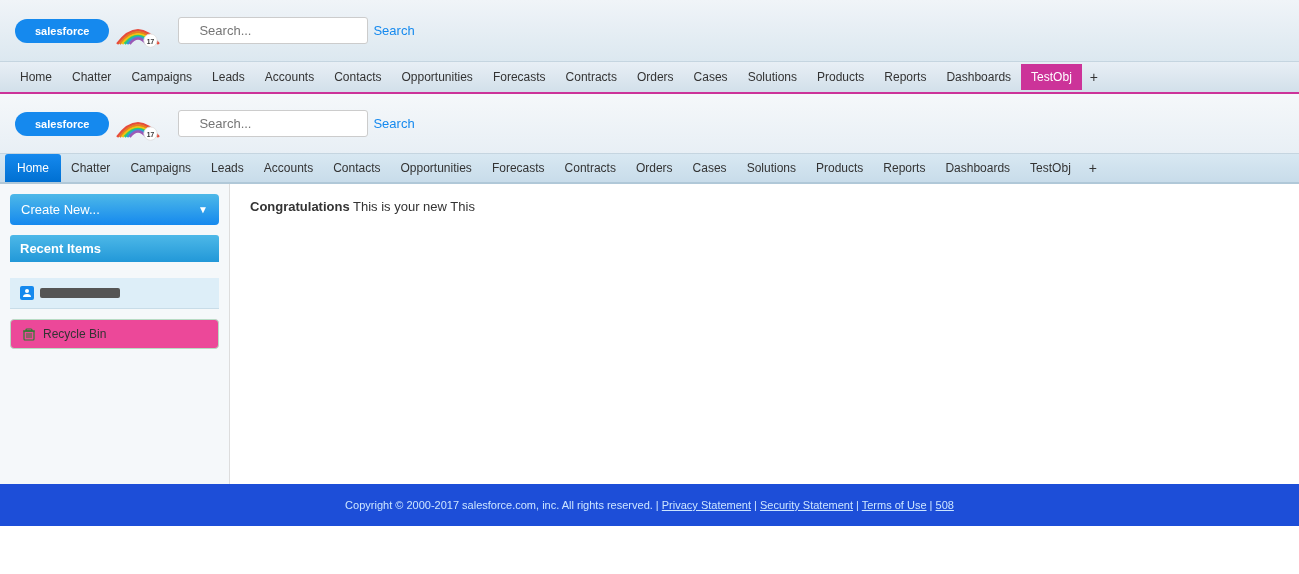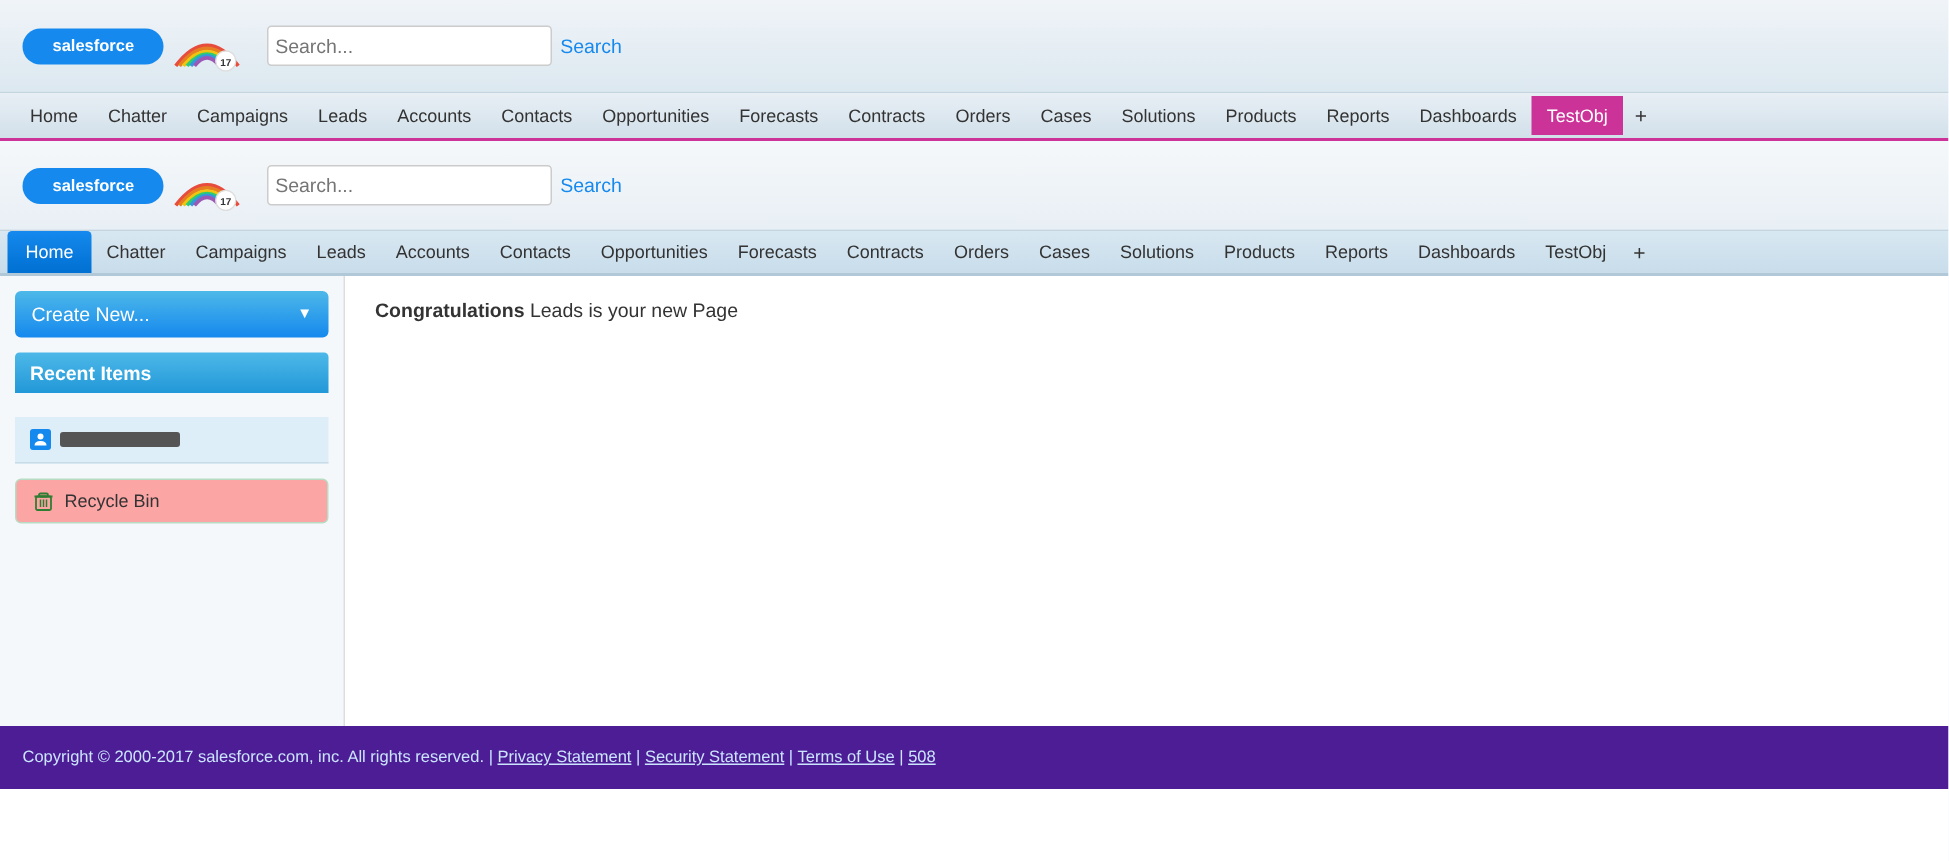--- a/index.html
+++ b/index.html
@@ -20,21 +20,21 @@
       align-items: center;
       gap: 4px;
     }
     .search-area {
       display: flex;
       align-items: center;
       gap: 5px;
     }
     .search-input {
       width: 190px;
-      padding: 5px 4px;
+      padding: 5px 20px;
       border: 1px solid #ccc;
       border-radius: 3px;
       font-size: 13px;
       color: #999;
       background: white;
     }
     .search-btn {
       background: none;
       border: none;
       color: #1589ee;
@@ -181,21 +181,21 @@
       color: white;
       flex-shrink: 0;
     }
     .recent-item-text {
       background: #555;
       height: 10px;
       width: 80px;
       border-radius: 2px;
     }
     .recycle-bin-btn {
-      background: #fca5a5;
+      background: #ec4899;
       border: 1px solid #b8dbc4;
       color: #333;
       padding: 6px 10px;
       border-radius: 4px;
       cursor: pointer;
       font-size: 12px;
       display: flex;
       align-items: center;
       gap: 6px;
       width: 100%;
@@ -219,22 +219,23 @@
       font-size: 13px;
       color: #333;
     }
     .page-content .congrats strong {
       font-weight: bold;
       margin-top: 20px;
     }
 
     
     .footer {
-      background: #4c1d95;
+      background: #1d4ed8;
       padding: 15px;
+      text-align: center;
       color: #cce5ff;
       font-size: 11px;
       margin-top: auto;
     }
     .footer a {
       color: #cce5ff;
       text-decoration: underline;
     }
 
     
@@ -383,21 +384,21 @@
           <line x1="7" y1="6" x2="7" y2="11" stroke="#2e7d32" stroke-width="1"></line>
           <line x1="9" y1="6" x2="9" y2="11" stroke="#2e7d32" stroke-width="1"></line>
         </svg>
       </span>
       <span>Recycle Bin</span>
     </button>
   </div>
 
   <div class="page-content">
     <p class="congrats">
-      <strong>Congratulations</strong><span> Leads is your new Page</span>
+      <strong>Congratulations</strong><span> This is your new This</span>
     </p>
   </div>
 </div>
 
 <div class="footer">
   <span>Copyright © 2000-2017 salesforce.com, inc. All rights reserved. |</span>
   <a href="#">Privacy Statement</a> |
   <a href="#">Security Statement</a> |
   <a href="#">Terms of Use</a> |
   <a href="#">508</a>

